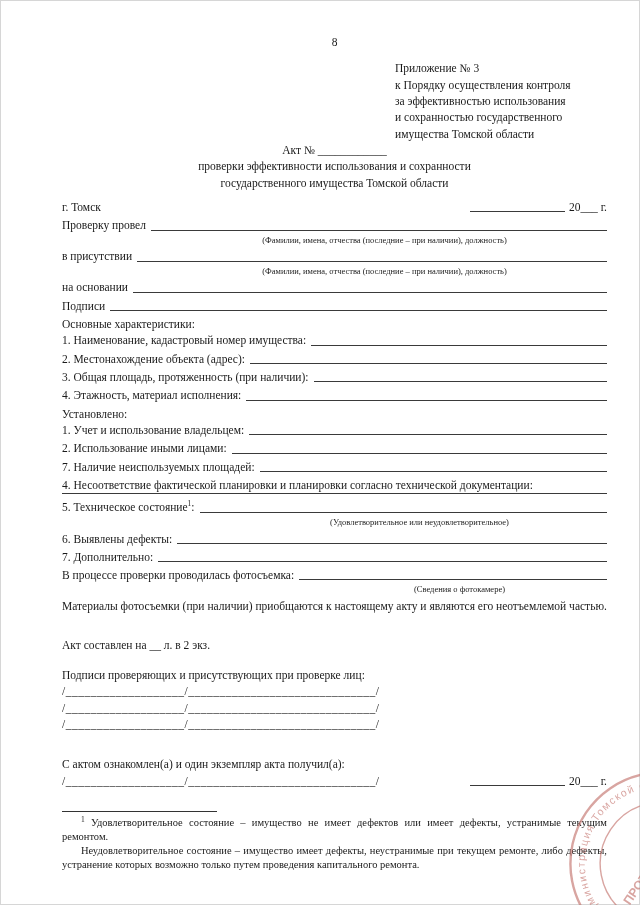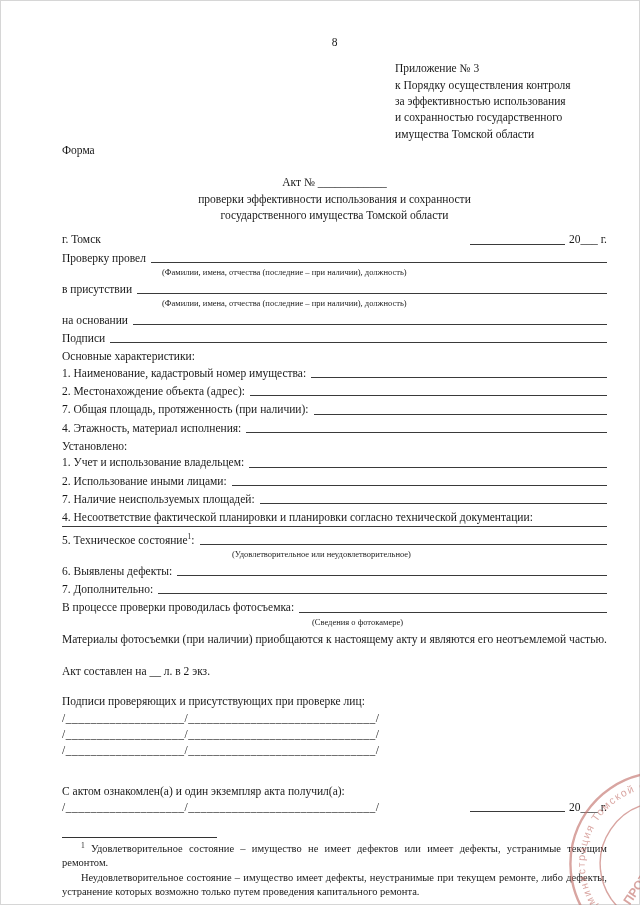--- a/index.html
+++ b/index.html
@@ -17,25 +17,25 @@
     box-shadow:inset 0 0 0 1px #d6d6d6;
   }
   .page-number{text-align:center;margin-bottom:10px;}
   .appendix{margin-left:auto;width:212px;text-align:left;}
   .form-label{margin-bottom:16px;}
   .title{text-align:center;margin-bottom:8px;}
   .row{display:flex;margin-bottom:2px;}
   .row .label{white-space:nowrap;}
   .fill{flex:1;border-bottom:1px solid #3a3a3a;margin:0 0 3px 5px;}
   .fill.noml{margin-left:0;}
-  .caption{font-size:8.5px;color:#222;line-height:1.15;margin:0 0 3px 0;}
+  .caption{font-size:8.5px;color:#222;text-align:center;line-height:1.15;margin:0 0 3px 0;}
   .caption.cap-ind1{padding-left:100px;}
   .caption.cap-ind2{padding-left:170px;}
   .caption.cap-ind3{padding-left:250px;}
-  .para-justify{text-align:justify;margin-bottom:2px;}
+  .para-justify{text-align:justify;margin-bottom:8px;}
   .spacer-sm{height:10px;}
   .spacer-md{height:14px;}
   .sig-row{letter-spacing:0.5px;}
   .split{display:flex;justify-content:space-between;align-items:flex-end;}
   .date-right{display:flex;align-items:flex-end;white-space:nowrap;}
   .date-line{display:inline-block;width:95px;border-bottom:1px solid #3a3a3a;margin:0 4px 3px 0;}
   sup{font-size:7.5px;vertical-align:super;line-height:0;}
   .footnote{margin-top:22px;font-size:10.5px;line-height:1.35;}
   .footnote-sep{width:155px;border-top:1px solid #333;margin-bottom:4px;}
   .footnote p{margin:0;text-indent:1.8em;text-align:justify;}
@@ -57,21 +57,20 @@
   <div class="page-number">8</div>
 
   <div class="appendix">
     <div>Приложение № 3</div>
     <div>к Порядку осуществления контроля</div>
     <div>за эффективностью использования</div>
     <div>и сохранностью государственного</div>
     <div>имущества Томской области</div>
   </div>
 
-  <div class="form-label">Форма</div>
 
   <div class="title">
     <div>Акт № ____________</div>
     <div>проверки эффективности использования и сохранности</div>
     <div>государственного имущества Томской области</div>
   </div>
 
   <div class="row split">
     <span class="label">г. Томск</span>
     <span class="date-right">
@@ -106,21 +105,21 @@
 
   <div class="row">
     <span class="label">1. Наименование, кадастровый номер имущества:</span>
     <span class="fill"></span>
   </div>
   <div class="row">
     <span class="label">2. Местонахождение объекта (адрес):</span>
     <span class="fill"></span>
   </div>
   <div class="row">
-    <span class="label">7. Общая площадь, протяженность (при наличии):</span>
+    <span class="label">3. Общая площадь, протяженность (при наличии):</span>
     <span class="fill"></span>
   </div>
   <div class="row">
     <span class="label">4. Этажность, материал исполнения:</span>
     <span class="fill"></span>
   </div>
 
   <div>Установлено:</div>
 
   <div class="row">

